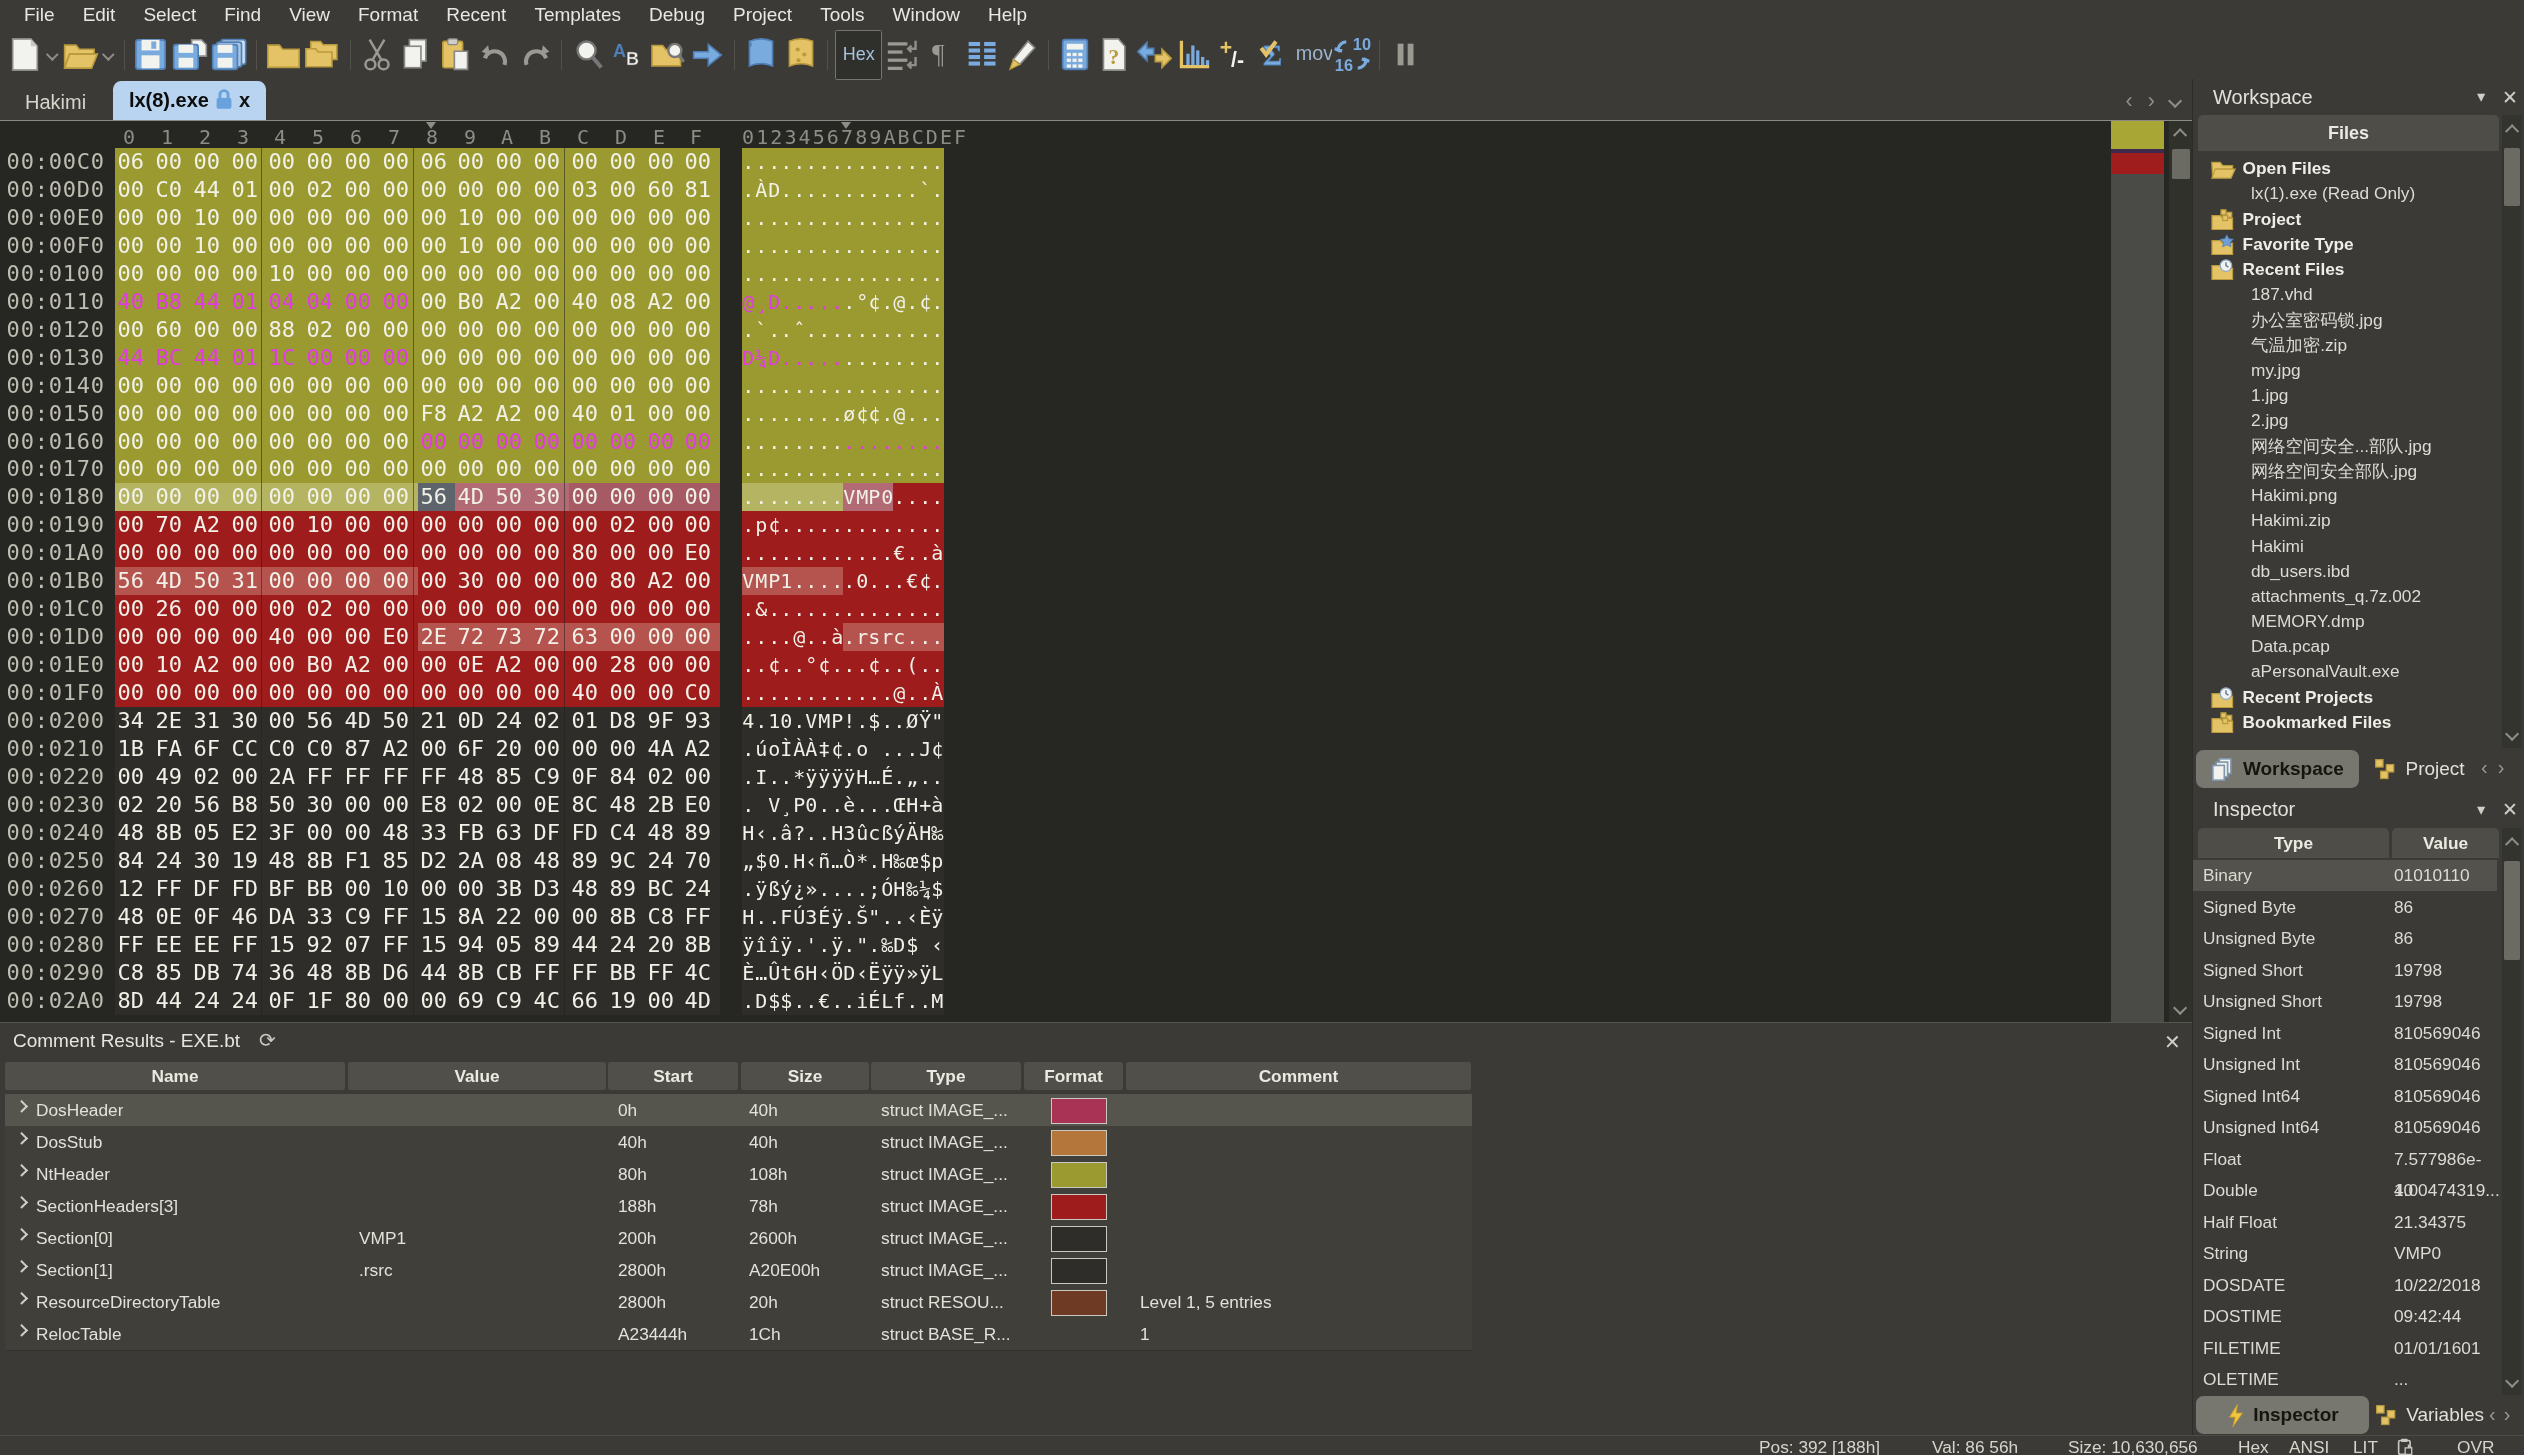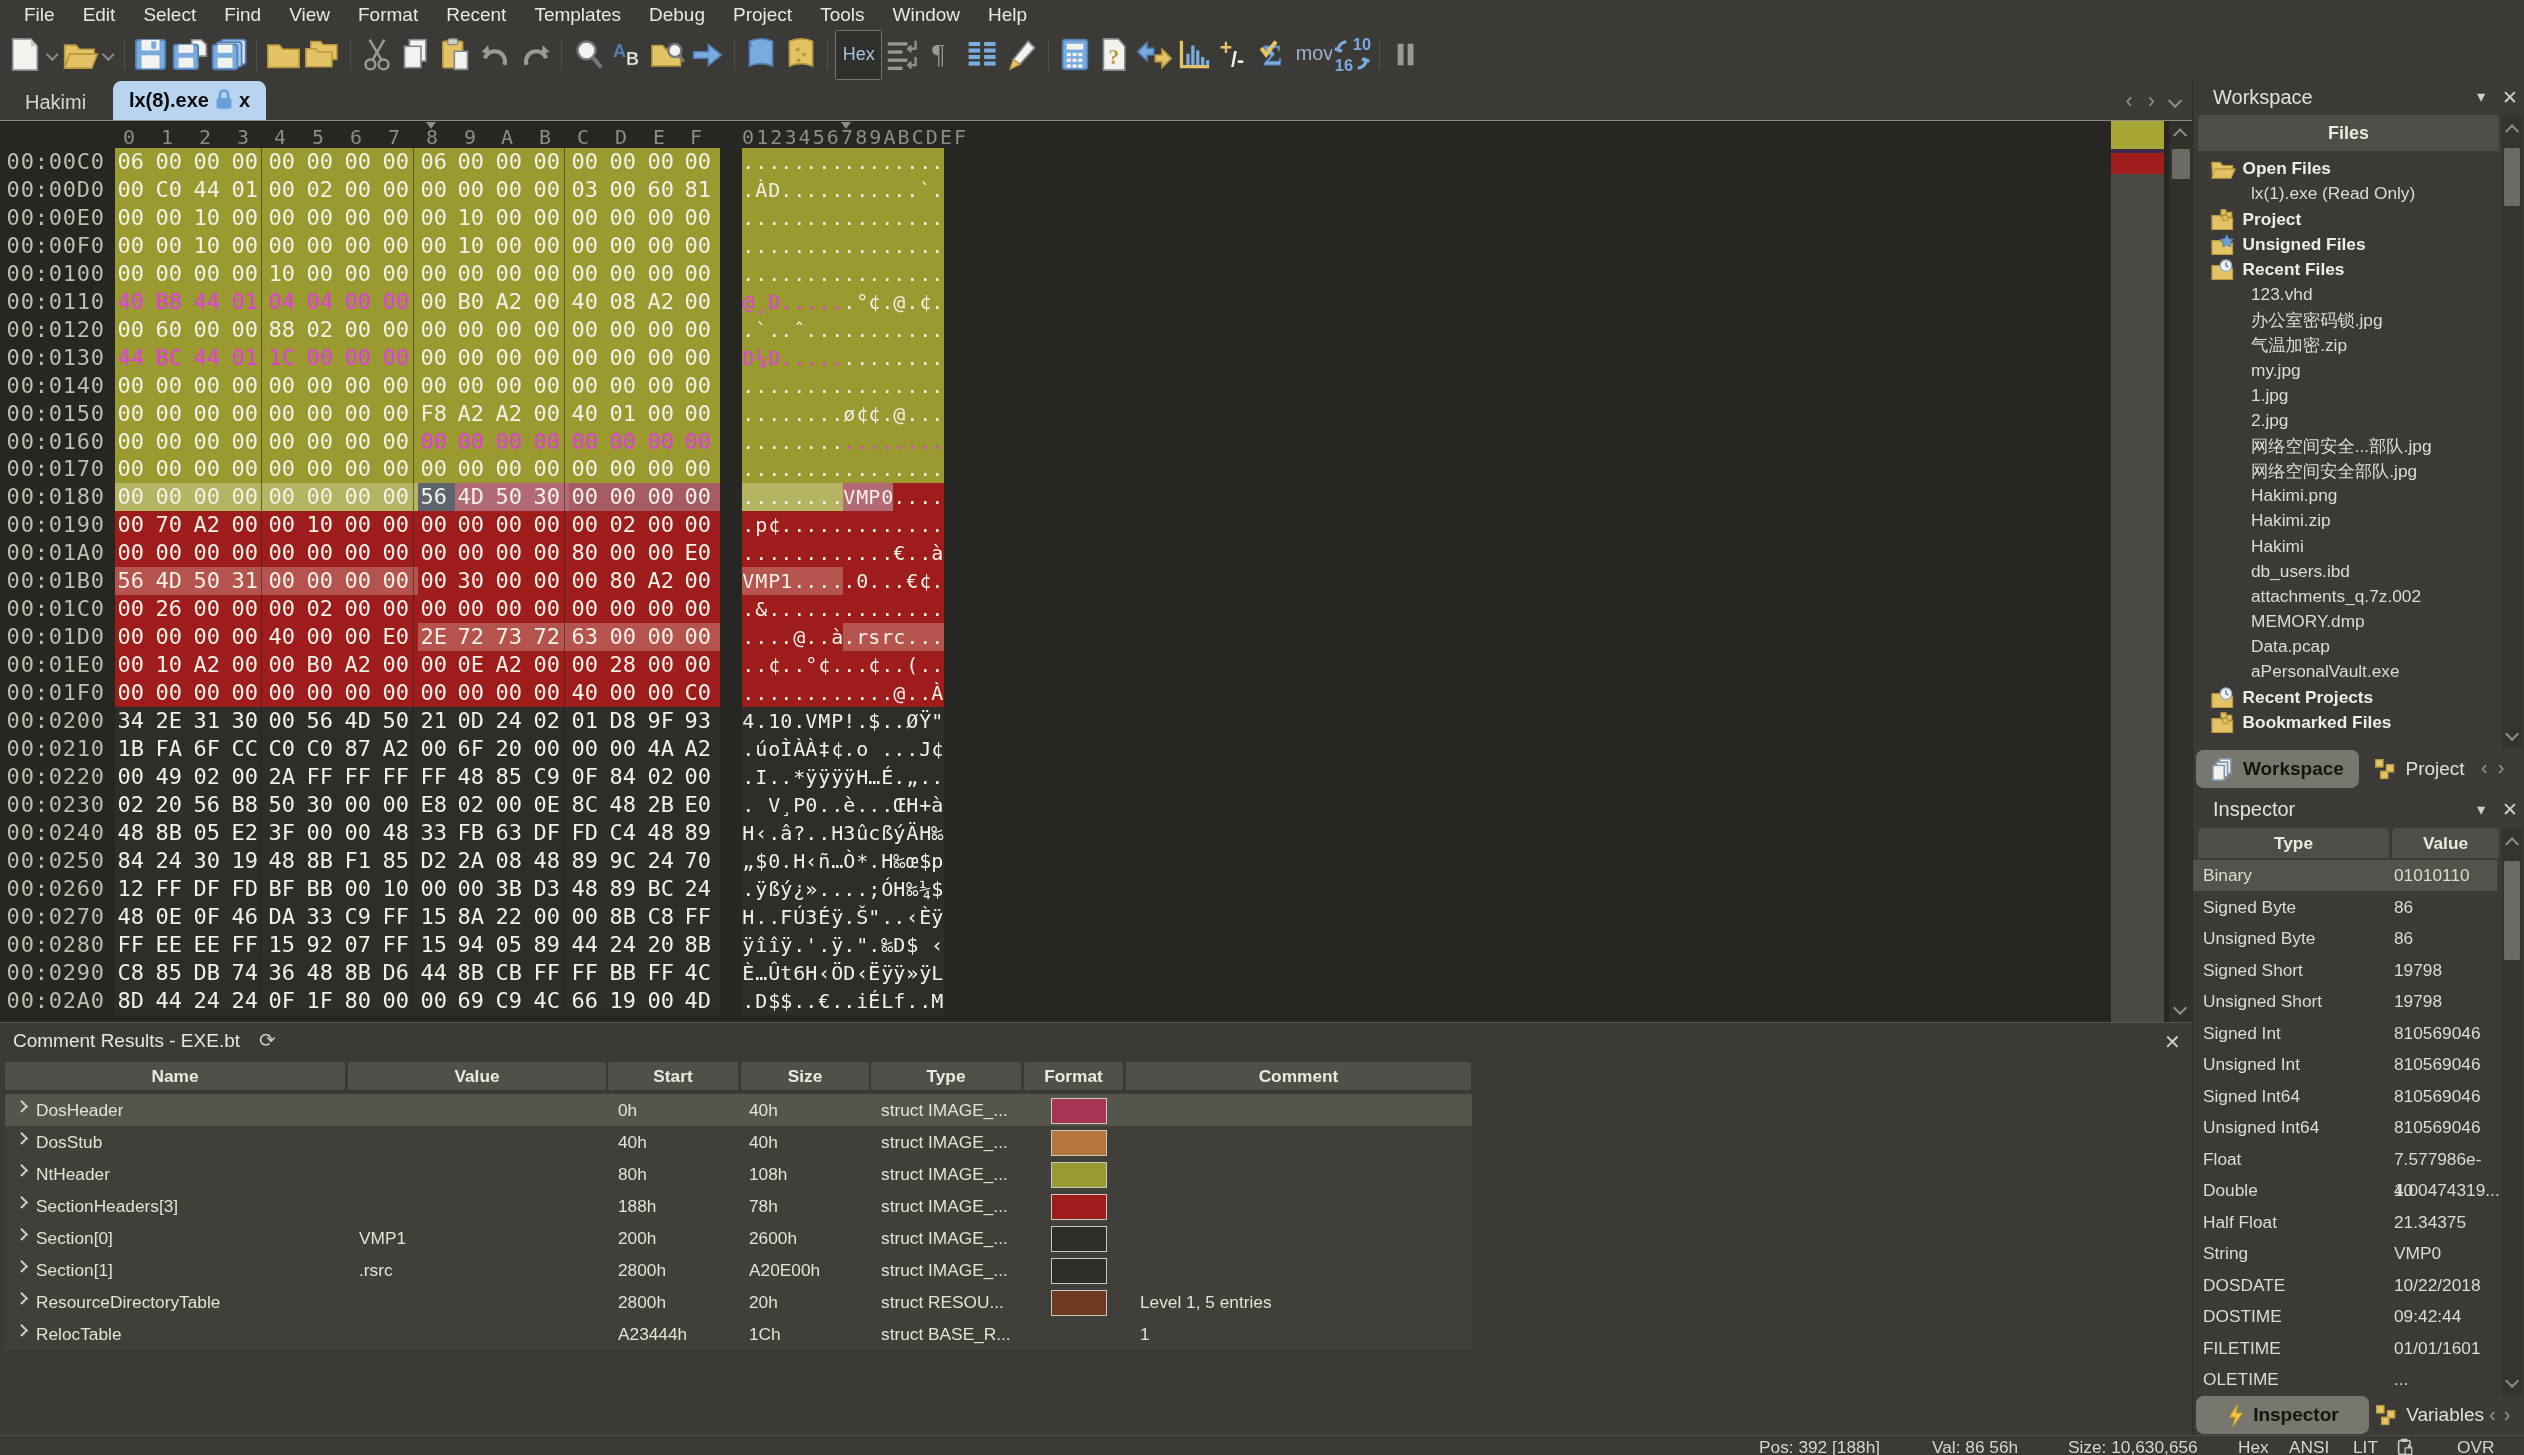--- a/index.html
+++ b/index.html
@@ -558,34 +558,34 @@
           </span>
           <span>Project</span>
         </div>
         <div class="tree-item hdr" style="top: 153px; left: 18px;">
           <span>
             <svg width="25" height="21.4" viewBox="0 0 30 26">
               <path d="M1 8 h10 l3 3 h12 v14 h-25 z" fill="#e3c365" stroke="#b99a3e" stroke-width="1.5"></path>
               <path d="M19 1 l2.4 4.8 5.6 .6 -4 3.8 1 5.4 -5 -2.6 -5 2.6 1 -5.4 -4 -3.8 5.6 -.6 z" fill="#6f9fd8" stroke="#4f7fb5" stroke-width="1"></path>
             </svg>
           </span>
-          <span>Unsigned Files</span>
+          <span>Favorite Type</span>
         </div>
         <div class="tree-item hdr" style="top: 178px; left: 18px;">
           <span>
             <svg width="25" height="21.4" viewBox="0 0 30 26">
               <path d="M1 8 h10 l3 3 h12 v14 h-25 z" fill="#e3c365" stroke="#b99a3e" stroke-width="1.5"></path>
               <circle cx="18" cy="8" r="7" fill="#f2f2ee" stroke="#8fa8c4" stroke-width="1.5"></circle>
               <path d="M18 4 v4 l3 2" fill="none" stroke="#5f7f9f" stroke-width="1.8"></path>
             </svg>
           </span>
           <span>Recent Files</span>
         </div>
         <div class="tree-item" style="top: 203px; left: 58px;">
-          <span>123.vhd</span>
+          <span>187.vhd</span>
         </div>
         <div class="tree-item" style="top: 228px; left: 58px;">
           <span>办公室密码锁.jpg</span>
         </div>
         <div class="tree-item" style="top: 253px; left: 58px;">
           <span>气温加密.zip</span>
         </div>
         <div class="tree-item" style="top: 279px; left: 58px;">
           <span>my.jpg</span>
         </div>

